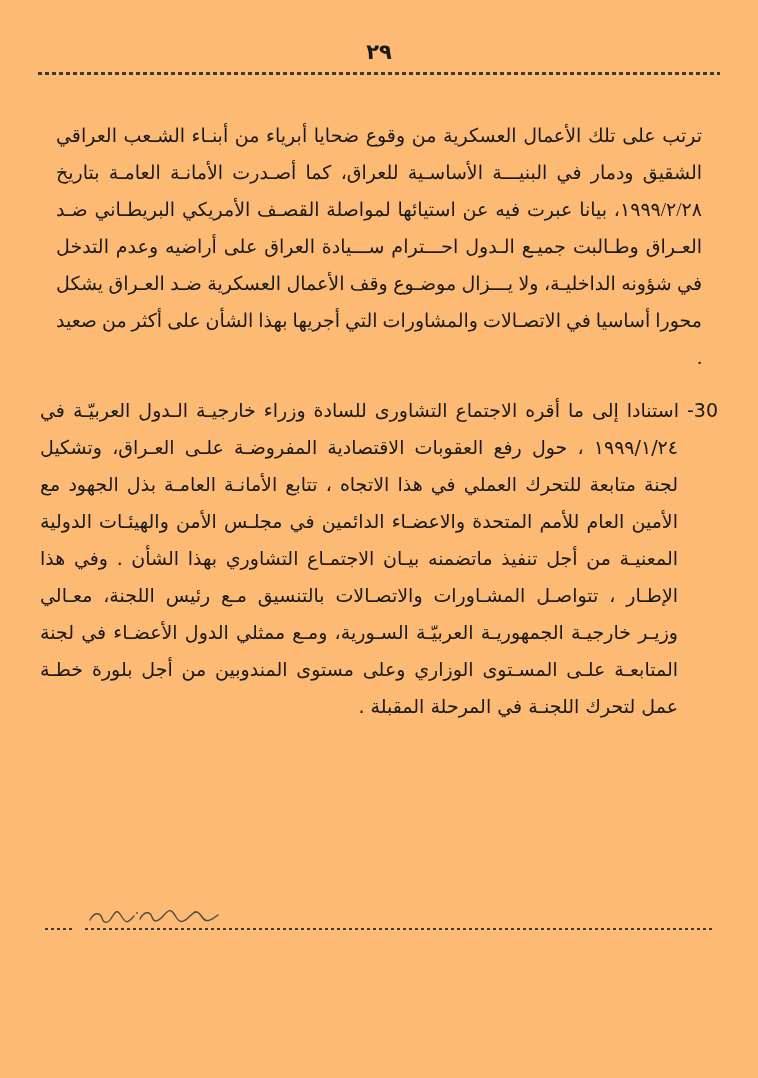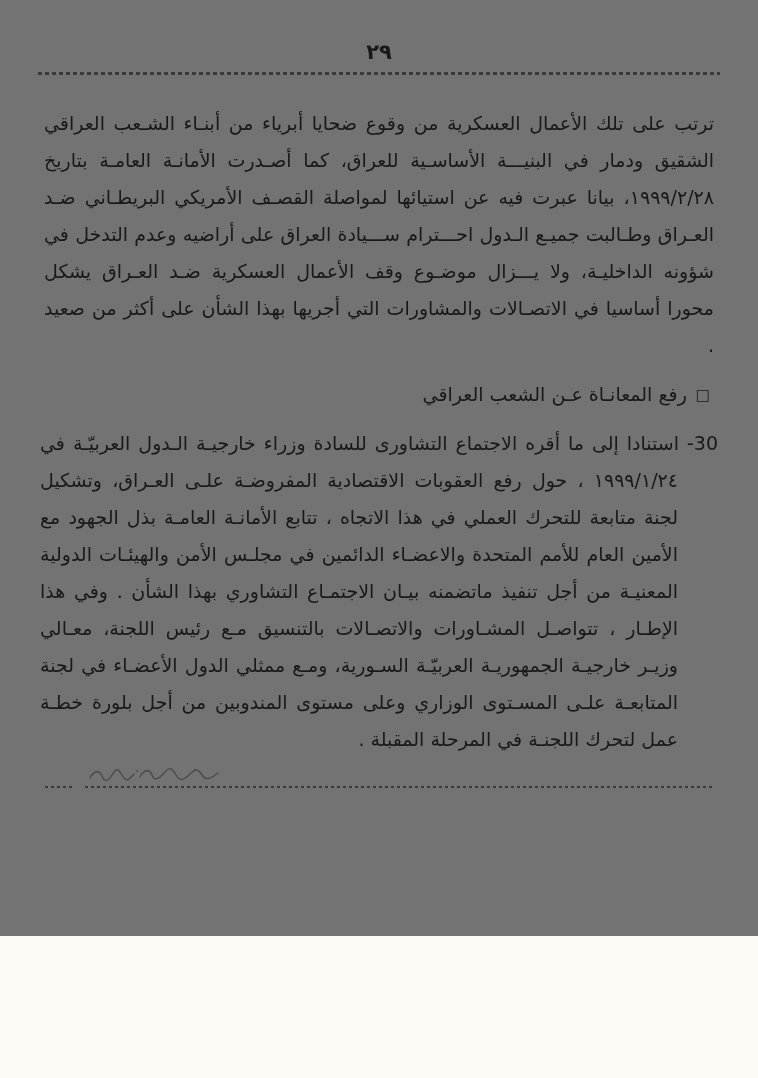--- a/index.html
+++ b/index.html
@@ -3,23 +3,23 @@
 <meta charset="utf-8">
 <style>
   html, body {
     margin: 0;
     padding: 0;
     background: #fbfaf5;
   }
   .page {
     position: relative;
     width: 758px;
-    height: 936px;
+    height: 1078px;
     margin: 0 auto;
-    background: #737373;
+    background: #fdba74;
     color: #191919;
     font-family: "DejaVu Sans", sans-serif;
     direction: rtl;
     overflow: hidden;
   }
   .page-number {
     padding-top: 40px;
     text-align: center;
     font-size: 21px;
     font-weight: bold;
@@ -32,21 +32,22 @@
   .top-rule {
     margin: 8px 38px 0 38px;
   }
   .body {
     padding: 26px 40px 0 40px;
     font-size: 19px;
     line-height: 37px;
     text-align: justify;
   }
   .para {
-    margin: 4px;
+    margin: 16px;
+    font-family: Liberation Serif, serif;
   }
   .heading {
     margin: 12px 8px 4px 0;
     text-align: right;
   }
   .bullet {
     display: inline-block;
     font-size: 15px;
     margin-left: 9px;
     transform: translateY(-1px);
@@ -88,23 +89,20 @@
 <div class="page">
 
   <div class="page-number">٢٩</div>
 
   <div class="rule top-rule"></div>
 
   <div class="body">
 
     <p class="para">ترتب على تلك الأعمال العسكرية من وقوع ضحايا أبرياء من أبنـاء الشـعب العراقي الشقيق ودمار في البنيـــة الأساسـية للعراق، كما أصـدرت الأمانـة العامـة بتاريخ ١٩٩٩/٢/٢٨، بيانا عبرت فيه عن استيائها لمواصلة القصـف الأمريكي البريطـاني ضـد العـراق وطـالبت جميـع الـدول احـــترام ســـيادة العراق على أراضيه وعدم التدخل في شؤونه الداخليـة، ولا يـــزال موضـوع وقف الأعمال العسكرية ضـد العـراق يشكل محورا أساسيا في الاتصـالات والمشاورات التي أجريها بهذا الشأن على أكثر من صعيد .</p>
 
-    <div class="heading">
-      <span class="bullet">□</span><span>رفع المعانـاة عـن الشعب العراقي</span>
-    </div>
 
     <div class="item">
       <p class="item-text">
         <span class="marker">30-</span>
         <span>استنادا إلى ما أقره الاجتماع التشاورى للسادة وزراء خارجيـة الـدول العربيّـة في ١٩٩٩/١/٢٤ ، حول رفع العقوبات الاقتصادية المفروضـة علـى العـراق، وتشكيل لجنة متابعة للتحرك العملي في هذا الاتجاه ، تتابع الأمانـة العامـة بذل الجهود مع الأمين العام للأمم المتحدة والاعضـاء الدائمين في مجلـس الأمن والهيئـات الدولية المعنيـة من أجل تنفيذ ماتضمنه بيـان الاجتمـاع التشاوري بهذا الشأن . وفي هذا الإطـار ، تتواصـل المشـاورات والاتصـالات بالتنسيق مـع رئيس اللجنة، معـالي وزيـر خارجيـة الجمهوريـة العربيّـة السـورية، ومـع ممثلي الدول الأعضـاء في لجنة المتابعـة علـى المسـتوى الوزاري وعلى مستوى المندوبين من أجل بلورة خطـة عمل لتحرك اللجنـة في المرحلة المقبلة .</span>
       </p>
     </div>
 
 
   </div>

